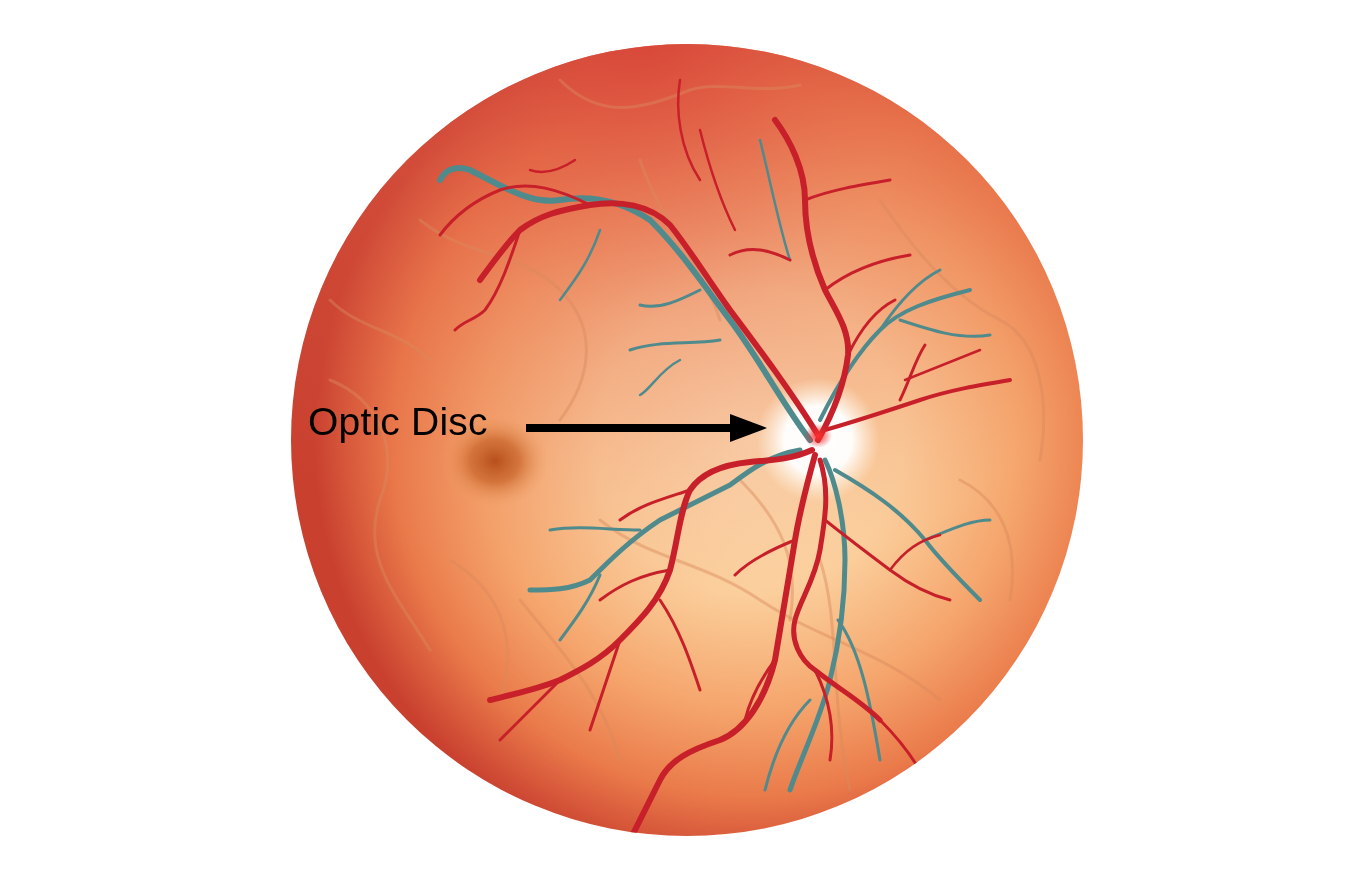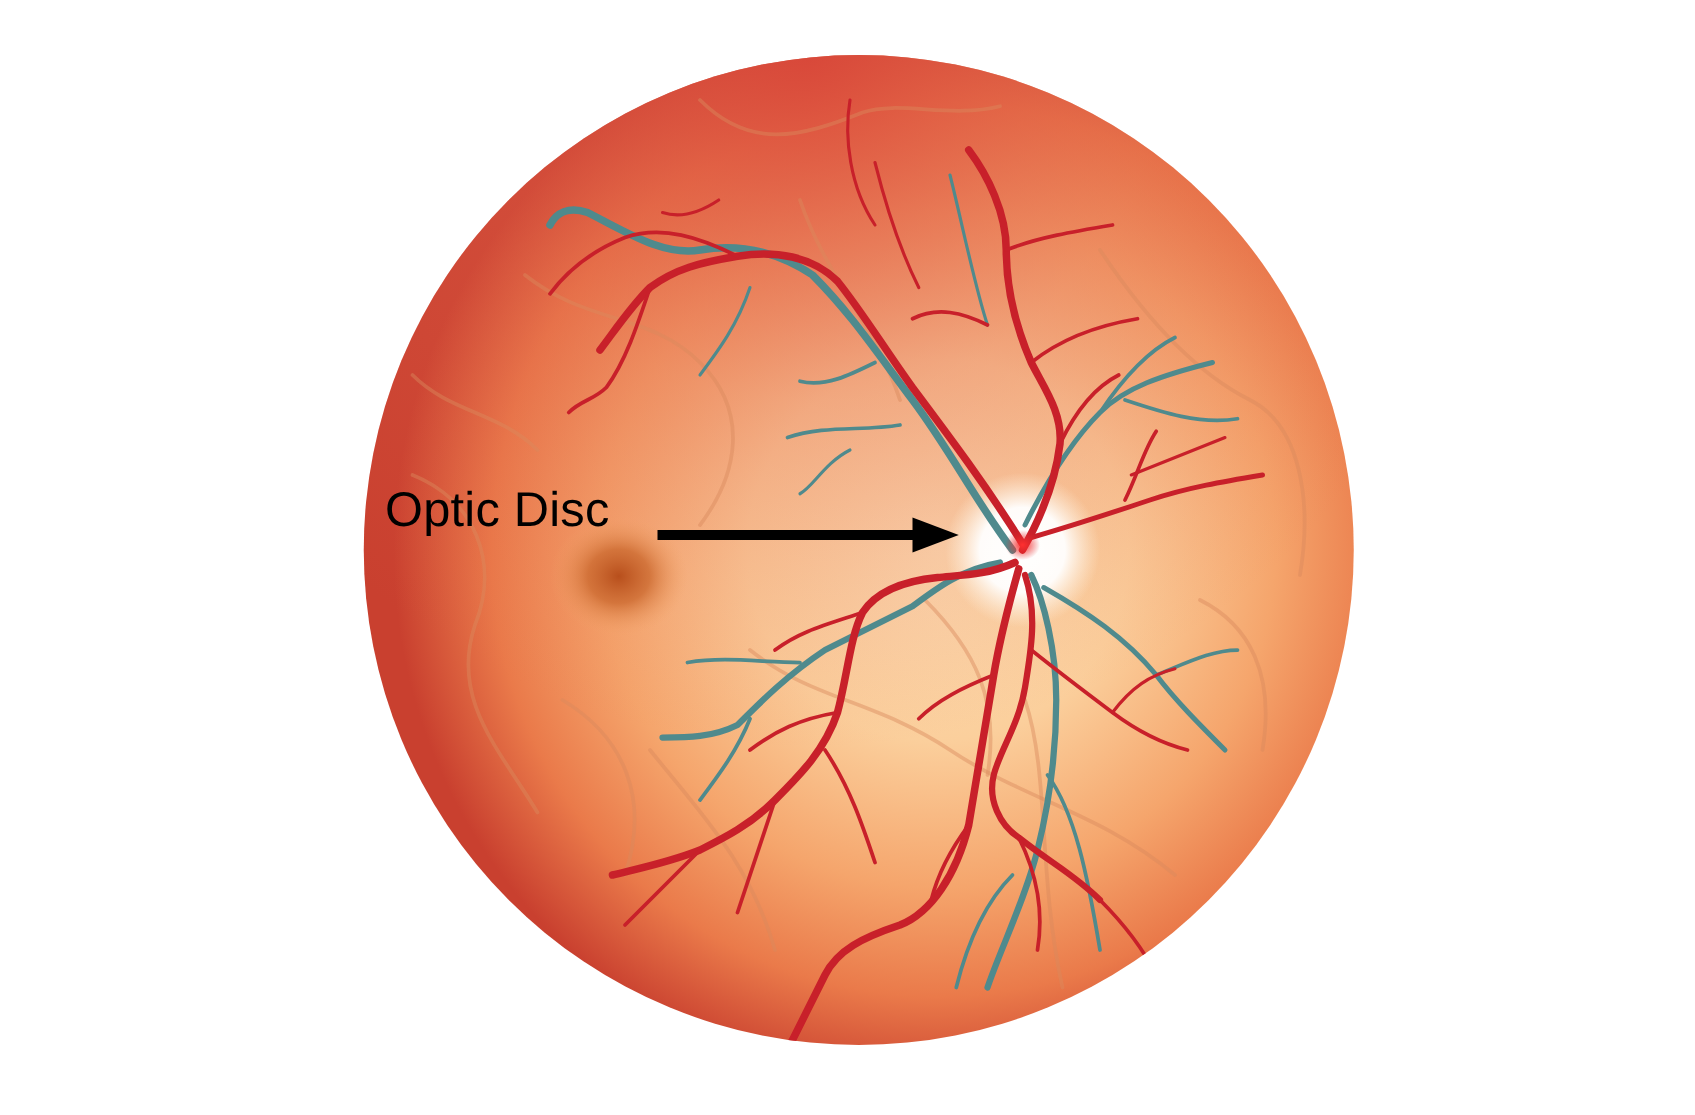--- a/index.html
+++ b/index.html
@@ -1,19 +1,19 @@
 <!DOCTYPE html>
 <html><head>
 <meta charset="utf-8">
 <style>
   html, body { margin:0; padding:0; background:#ffffff; }
   body { width:1356px; height:892px; position:relative; overflow:hidden; font-family:"Liberation Sans", sans-serif; }
   #diagram { position:absolute; left:0; top:0; width:1356px; height:892px; }
   .label {
-    position:absolute; left:308px; top:385px;
+    position:absolute; left:308px; top:398px;
     font-family:"Liberation Sans", sans-serif; font-size:39px; color:#000000;
     line-height:48px; white-space:nowrap; letter-spacing:0.2px;
   }
 </style>
 </head>
 <body>
 
 <svg id="diagram" viewBox="0 0 1356 892" xmlns="http://www.w3.org/2000/svg">
   <defs>
     <radialGradient id="fundusGrad" cx="0.58" cy="0.5" r="0.55">

